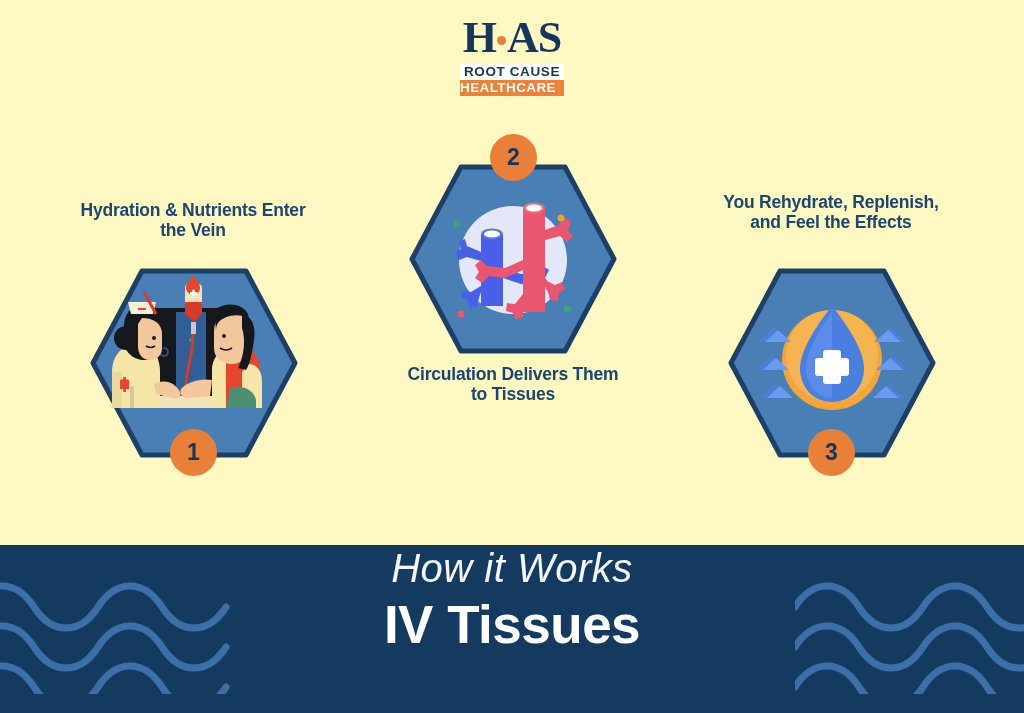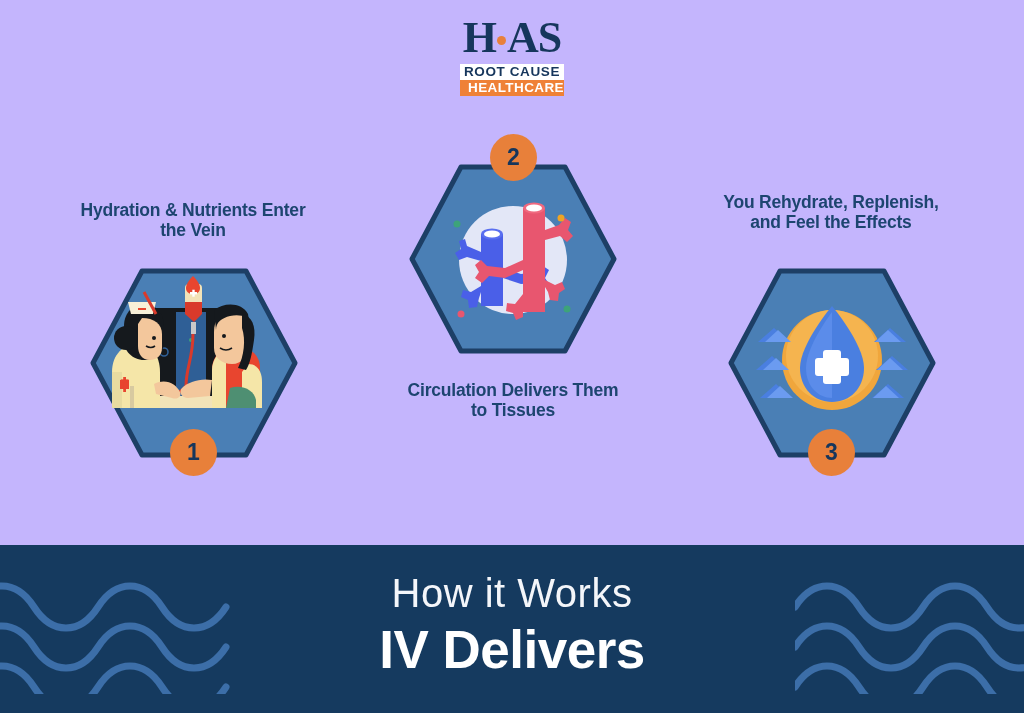--- a/index.html
+++ b/index.html
@@ -10,21 +10,21 @@
     width: 1024px;
     height: 713px;
     background: #f2f4f8;
     font-family: "Liberation Sans", sans-serif;
     overflow: hidden;
   }
   .canvas {
     position: relative;
     width: 1024px;
     height: 690px;
-    background: #c4b5fd;
+    background: #fef9c3;
   }
 
   
   .logo {
     position: absolute;
     left: 0;
     top: 16px;
     width: 1024px;
     text-align: center;
   }
@@ -59,21 +59,21 @@
     letter-spacing: 0.6px;
     line-height: 16px;
   }
   .logo-tag-bottom {
     background: #ef8136;
     color: #ffffff;
     font-size: 13.5px;
     font-weight: bold;
     letter-spacing: 0.4px;
     line-height: 16px;
-    text-align: right;
+    text-align: left;
   }
 
   
   .step {
     position: absolute;
   }
   .step-title {
     position: absolute;
     width: 230px;
     text-align: center;
@@ -123,26 +123,26 @@
   .waves.right { left: 795px; }
 
   .footer-text {
     position: absolute;
     left: 0;
     top: 0;
     width: 1024px;
     text-align: center;
   }
   .footer-sub {
-    margin-top: 25px;
     color: #f4f6fa;
     font-size: 40px;
     font-weight: normal;
     letter-spacing: 0.5px;
     line-height: 46px;
+    font-style: italic;
   }
   .footer-title {
     margin-top: 4px;
     color: #ffffff;
     font-size: 53px;
     font-weight: bold;
     letter-spacing: -0.5px;
     line-height: 60px;
   }
 </style>
@@ -247,21 +247,21 @@
 
         <circle cx="48" cy="60" r="3.5" fill="#3da37a"></circle>
         <circle cx="152" cy="54" r="3.5" fill="#efa424"></circle>
         <circle cx="52" cy="150" r="3.5" fill="#e8566f"></circle>
         <circle cx="158" cy="145" r="3.5" fill="#3da37a"></circle>
       </svg>
     </div>
 
     <div class="badge" style="left:490px; top:134px;">2</div>
 
-    <div class="step-title" style="left:398px; top:380px;">Circulation Delivers Them to Tissues</div>
+    <div class="step-title" style="left:398px; top:364px;">Circulation Delivers Them to Tissues</div>
   </div>
 
   <div class="step">
     <div class="step-title" style="left:716px; top:192px;">You Rehydrate, Replenish, and Feel the Effects</div>
 
     <div class="hexwrap" style="left:728px; top:268px;">
       <svg width="208" height="190" viewBox="0 0 208 190">
         <polygon points="52,3 156,3 205,95 156,187 52,187 3,95" fill="#4a7fb5" stroke="#1d3f66" stroke-width="5" stroke-linejoin="round"></polygon>
 
         <circle cx="104" cy="92" r="50" fill="#f0a63c"></circle>
@@ -317,18 +317,18 @@
         <g fill="none" stroke="#3c6ea8" stroke-width="7" stroke-linecap="round">
           <path d="M0 38 C18 10 46 10 64 38 C82 66 110 66 128 38 C146 10 174 10 192 38 C210 66 238 66 256 38"></path>
           <path d="M0 78 C18 50 46 50 64 78 C82 106 110 106 128 78 C146 50 174 50 192 78 C210 106 238 106 256 78"></path>
           <path d="M0 118 C18 90 46 90 64 118 C82 146 110 146 128 118 C146 90 174 90 192 118 C210 146 238 146 256 118"></path>
         </g>
       </svg>
     </div>
 
     <div class="footer-text">
       <div class="footer-sub">How it Works</div>
-      <div class="footer-title">IV Delivers</div>
+      <div class="footer-title">IV Tissues</div>
     </div>
 
   </div>
 
 </div>
 
 </body></html>

